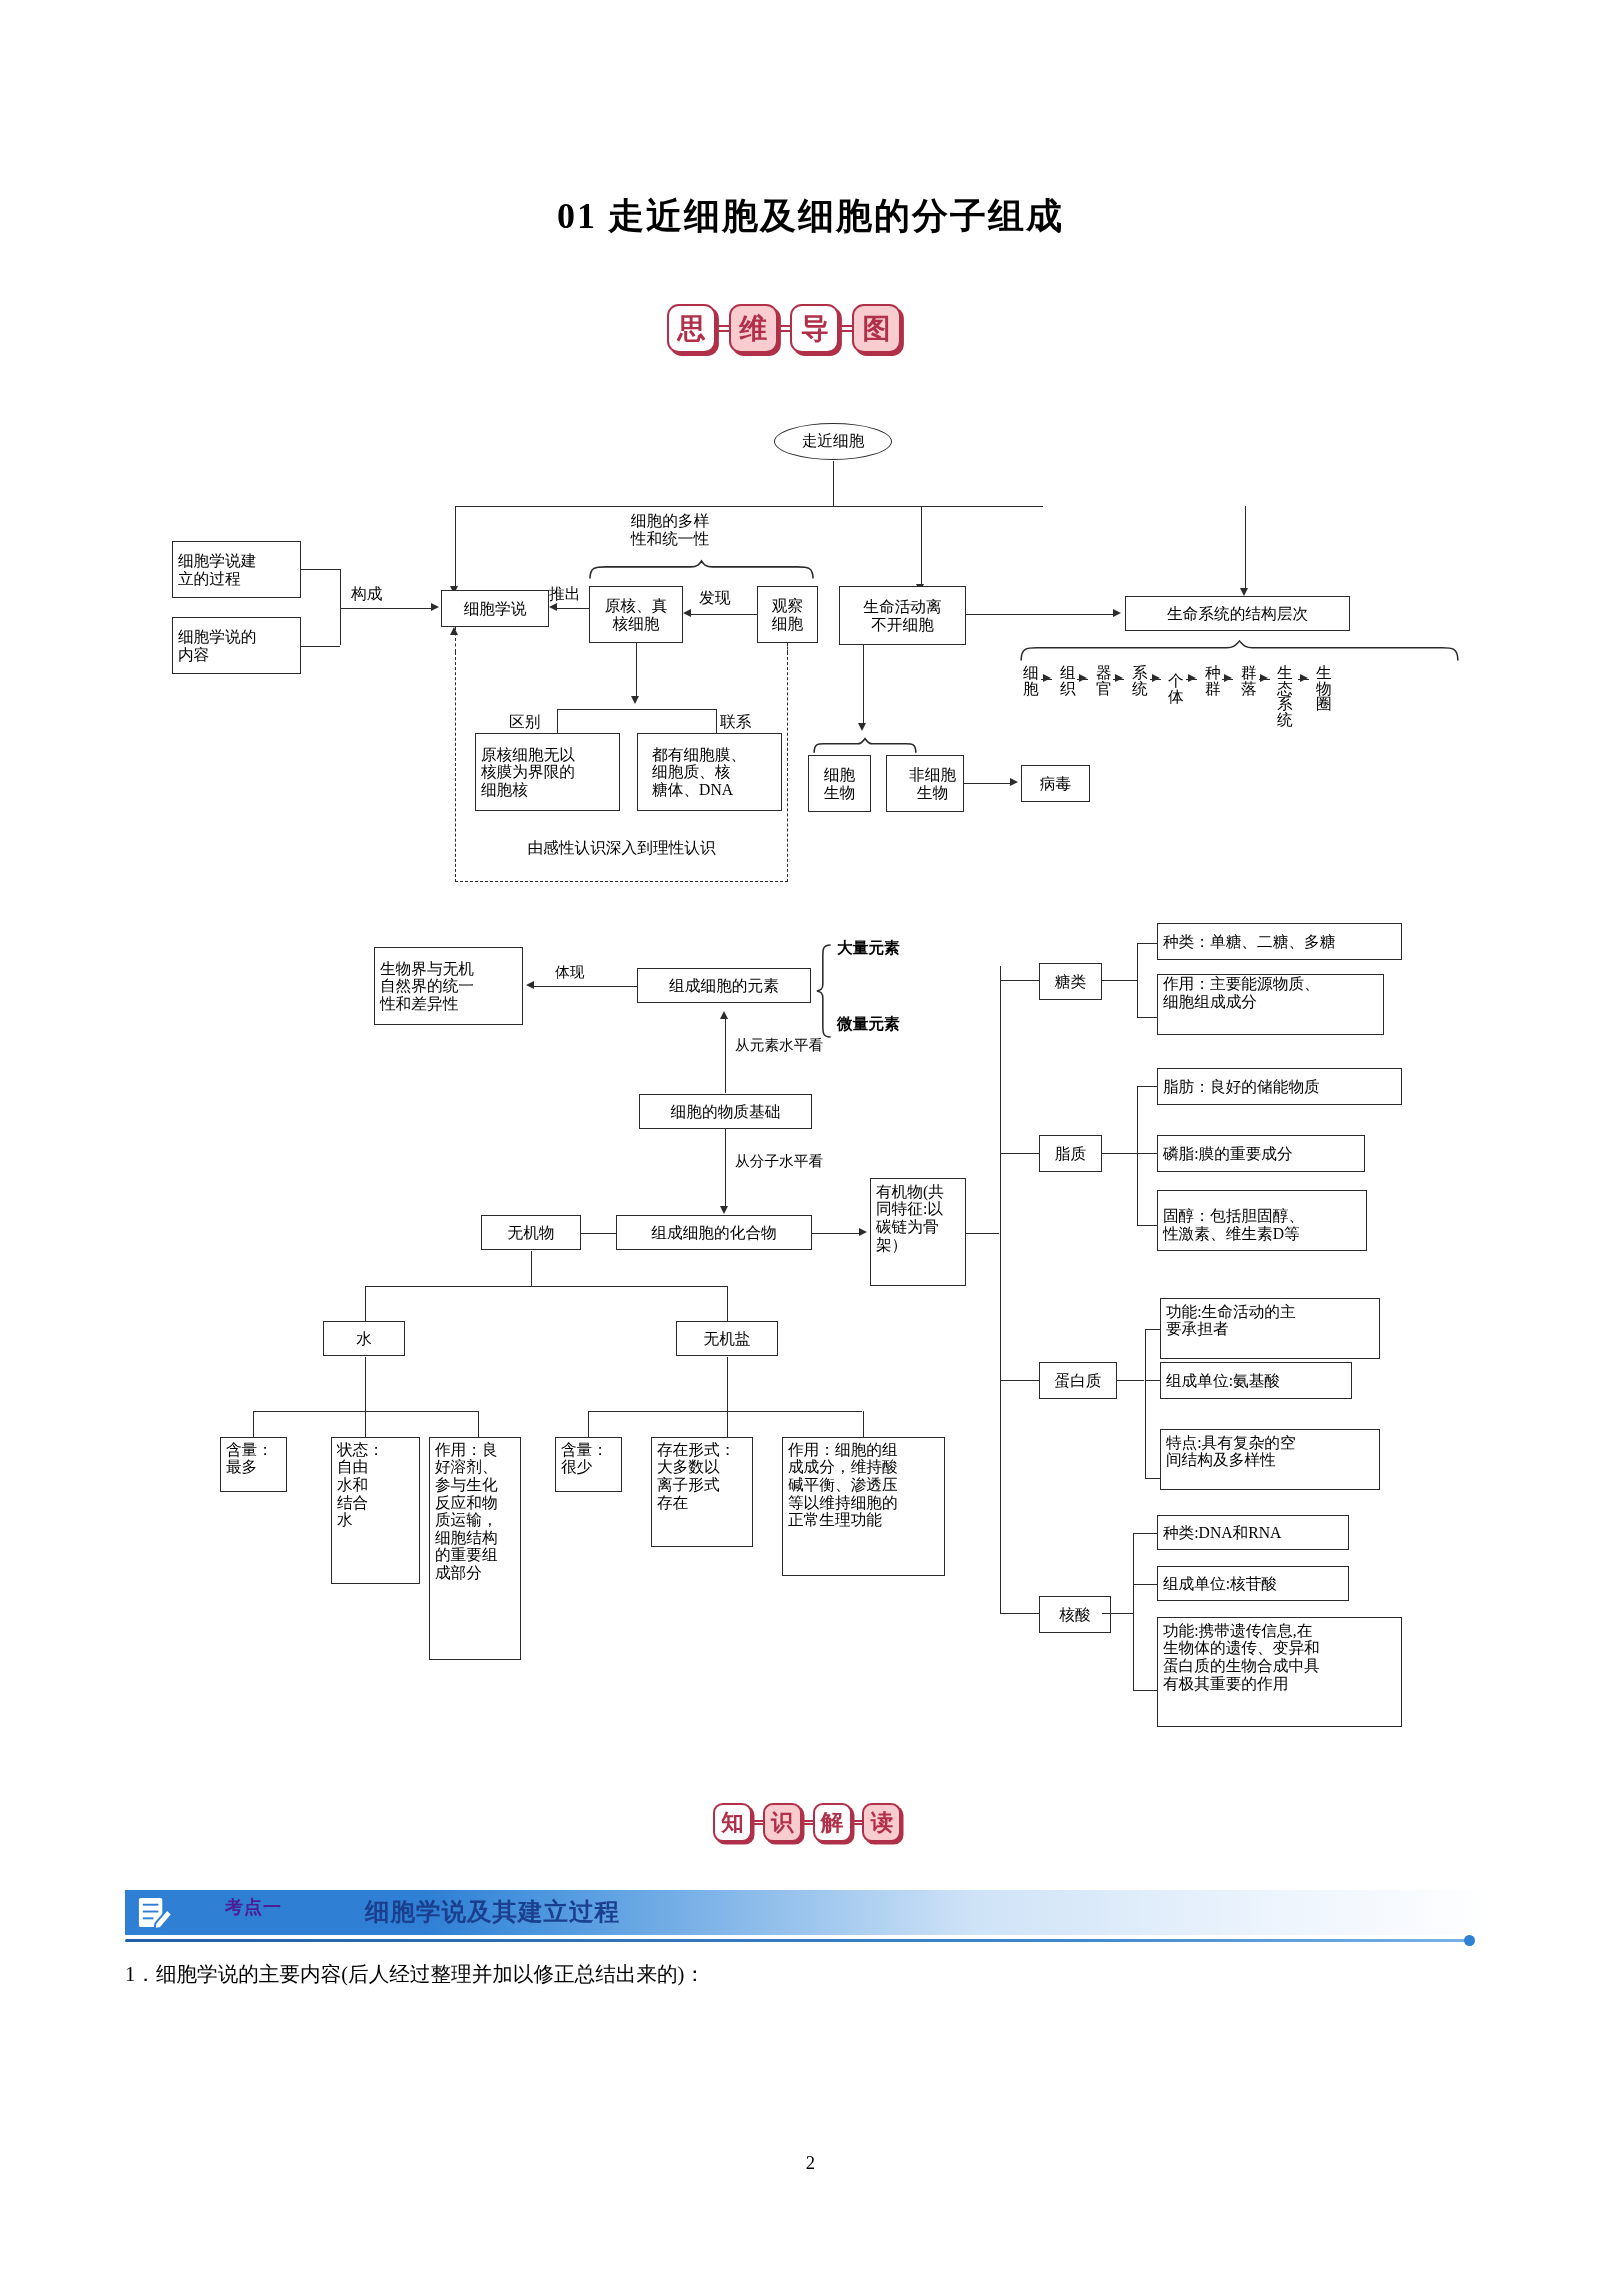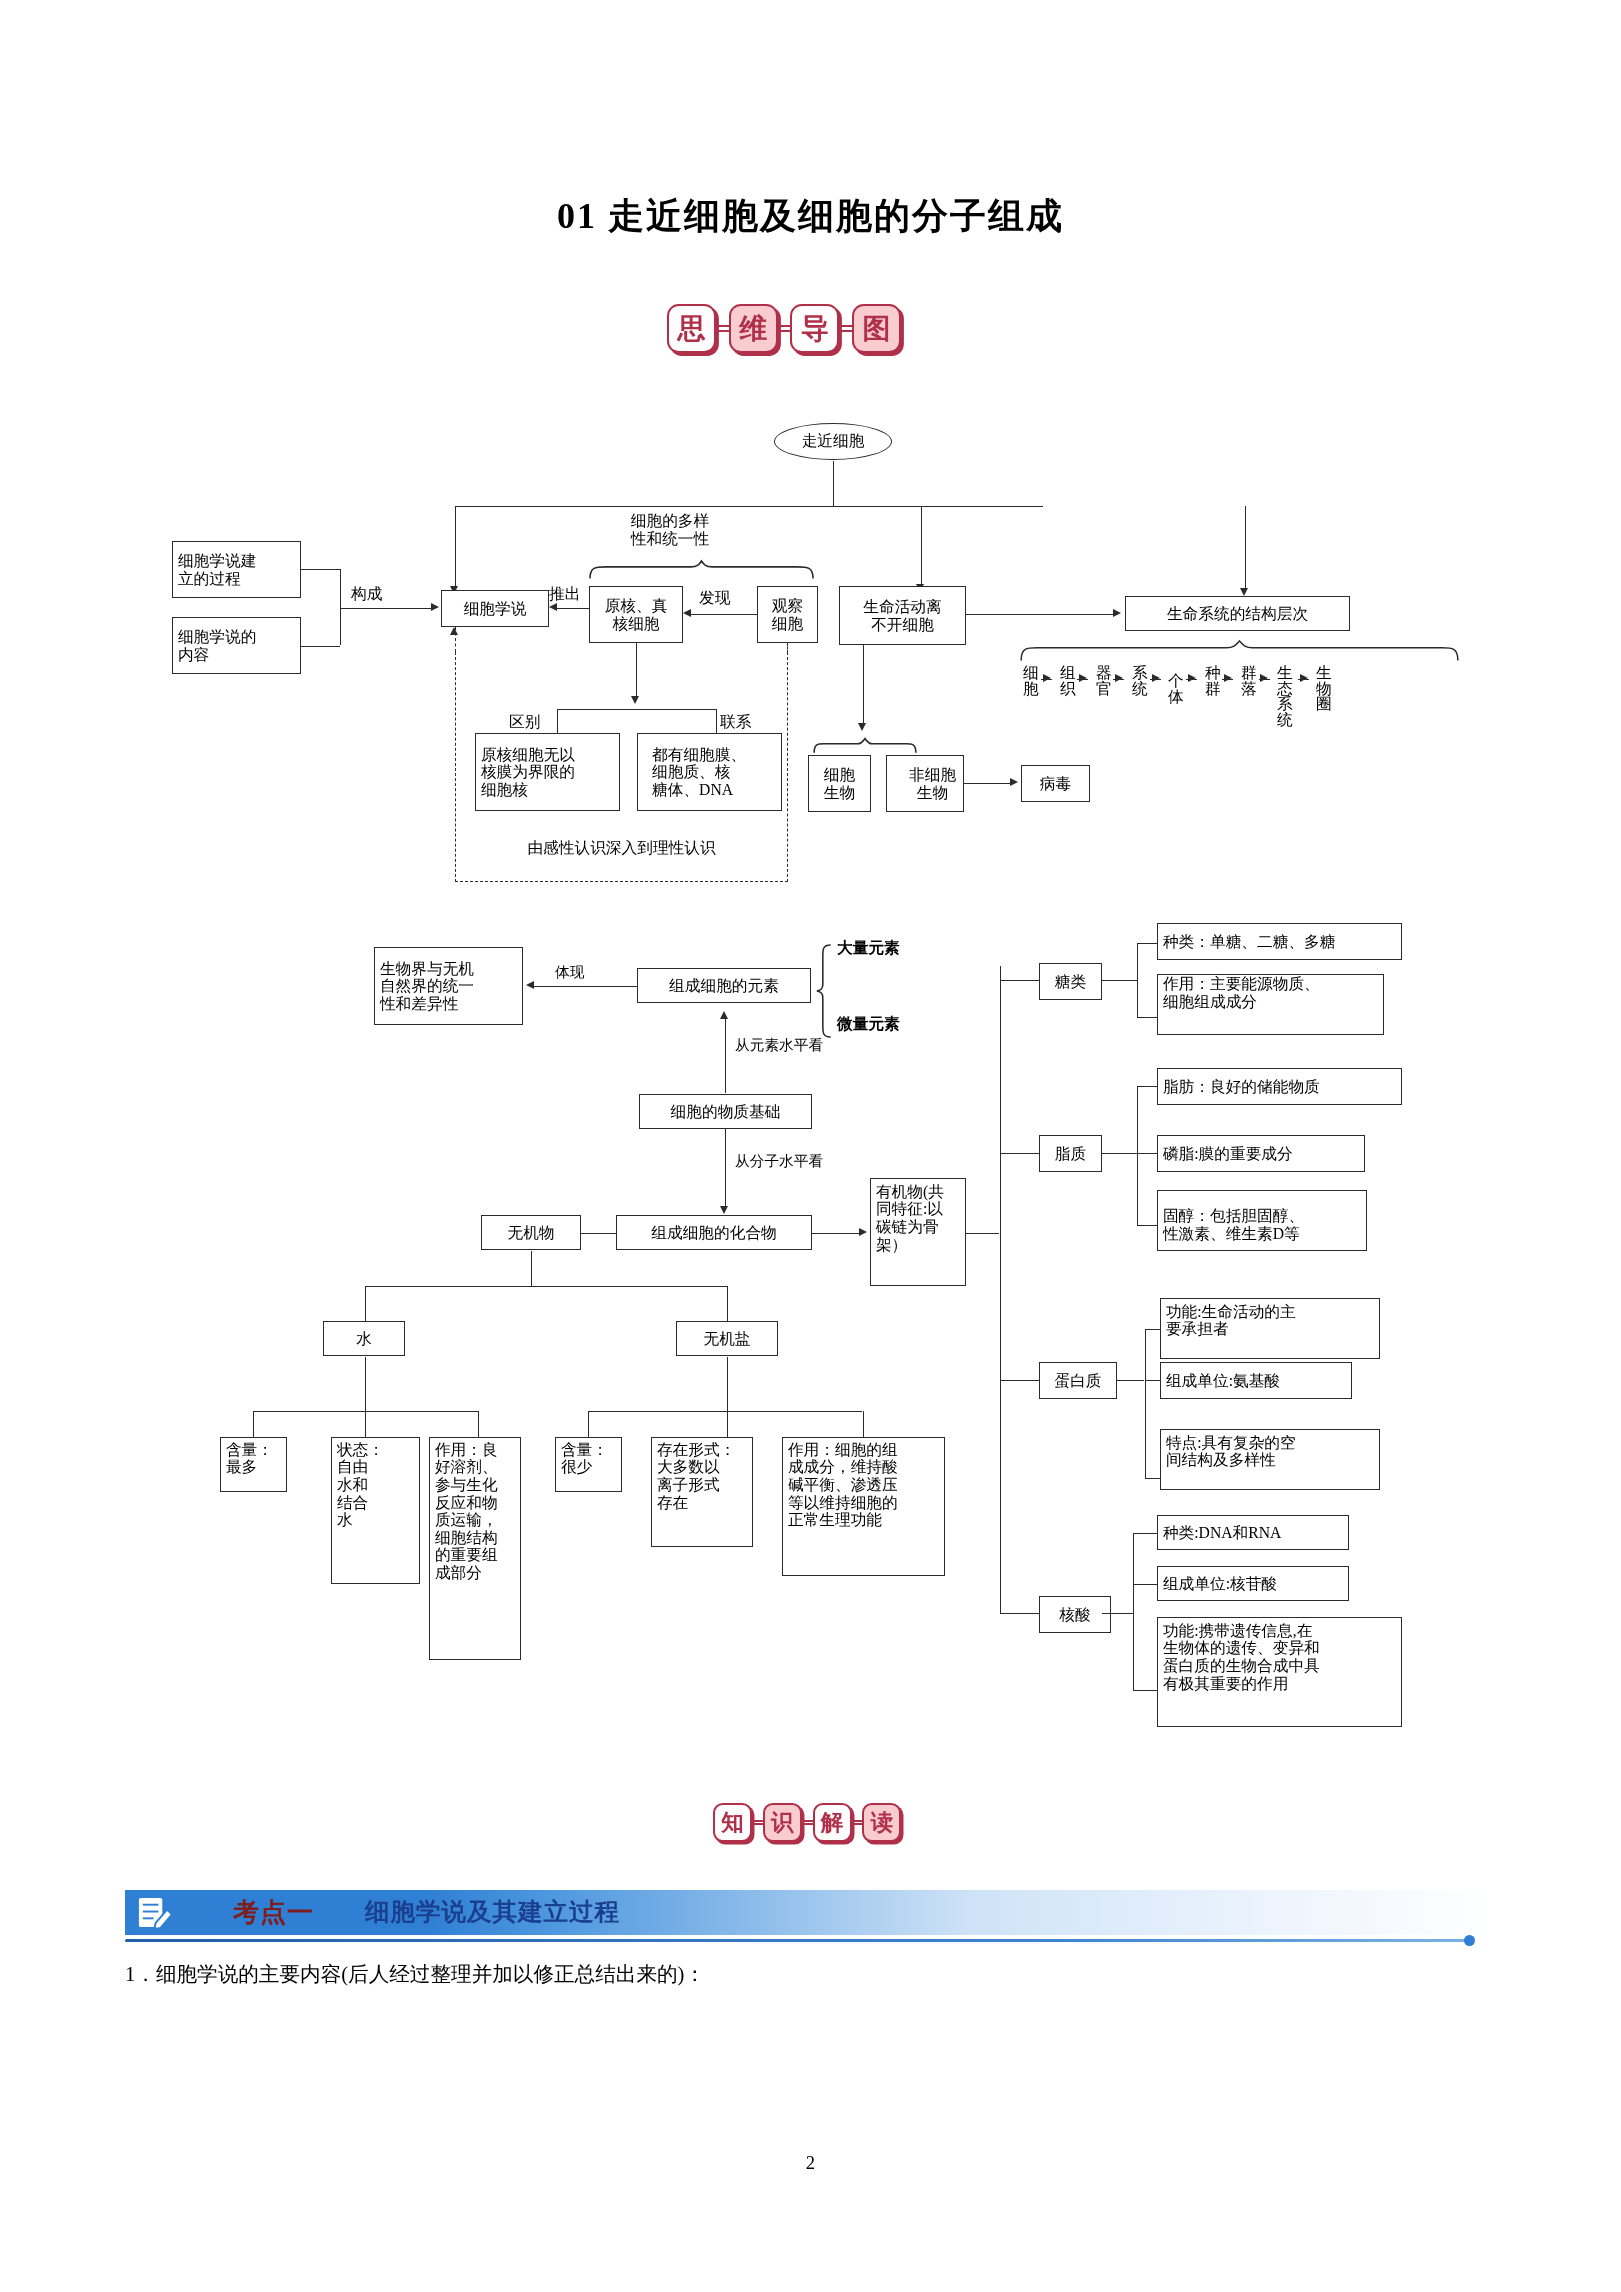--- a/index.html
+++ b/index.html
@@ -81,22 +81,22 @@
   }
   .kd-bluebar{
     position:absolute;left:0;top:0;height:45px;width:1370px;
     background:linear-gradient(90deg,#2f7fd4 0%,#2f7fd4 22%,#4a95de 30%,#cfe3f7 62%,#eef5fd 85%,#ffffff 100%);
   }
   .kd-icon{
     position:absolute;left:5.9px;top:2.9px;width:47px;height:39px;
     display:flex;align-items:center;justify-content:center;
   }
   .kd-tag{
-    position:absolute;left:108px;top:4.9px;
-    font-size:26px;font-weight:bold;color:#7f1d1d;letter-spacing:1px;
+    position:absolute;left:100px;top:4.9px;
+    font-size:18px;font-weight:bold;color:#4c1d95;letter-spacing:1px;
     font-family:"Liberation Sans","DejaVu Sans",sans-serif;
   }
   .kd-title{
     position:absolute;left:240px;top:4.9px;
     font-size:24.5px;font-weight:bold;color:#1b3f8f;letter-spacing:1px;
     font-family:"Liberation Sans","DejaVu Sans",sans-serif;
   }
   .kd-underline{
     position:absolute;left:0;top:49px;width:1343px;height:2.9px;
     background:linear-gradient(90deg,#1f5fa8 0%,#3e86cd 70%,#79b2e6 100%);

